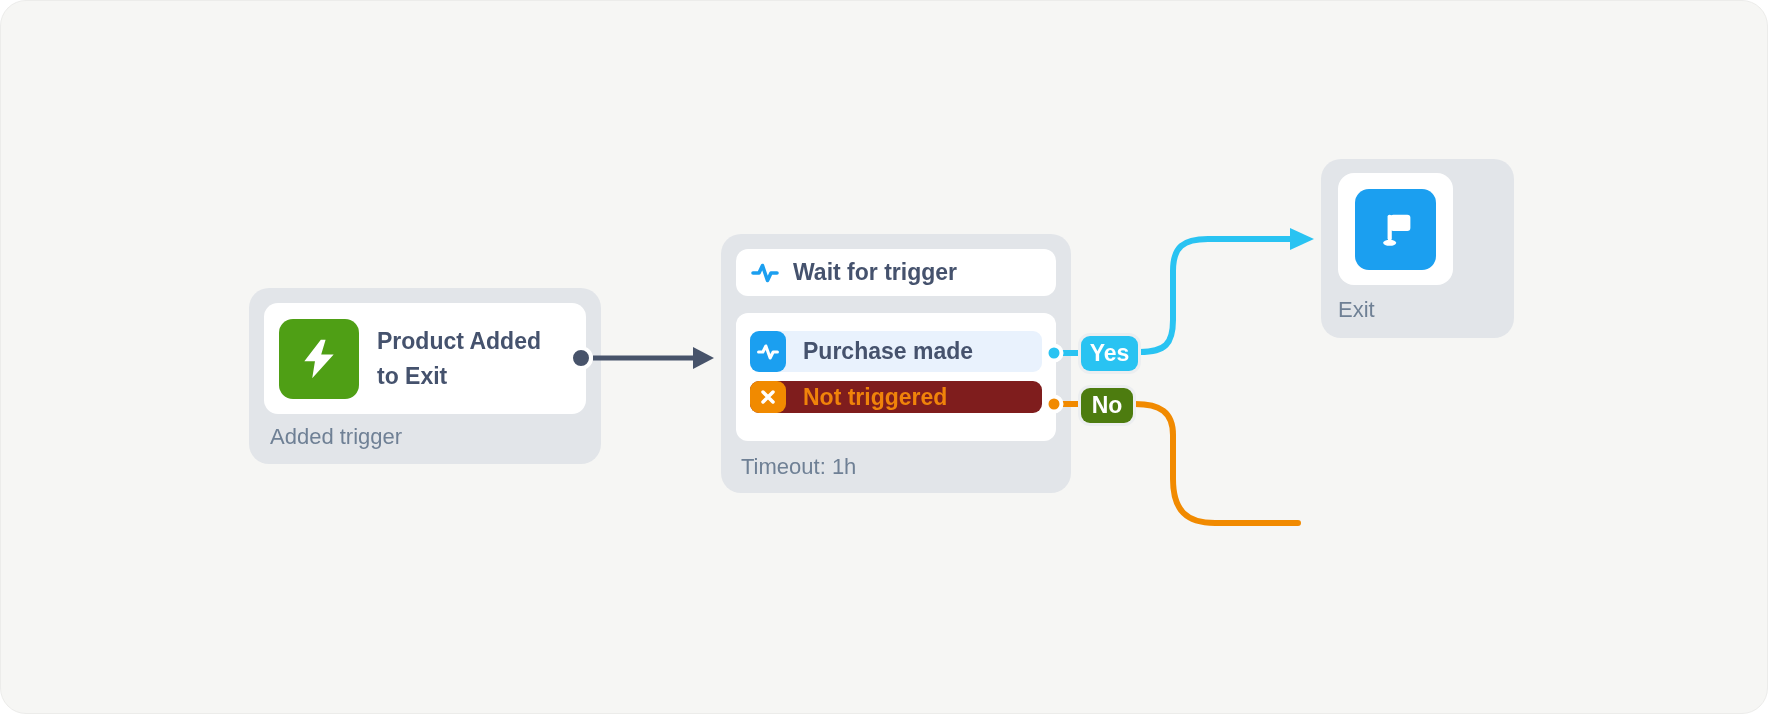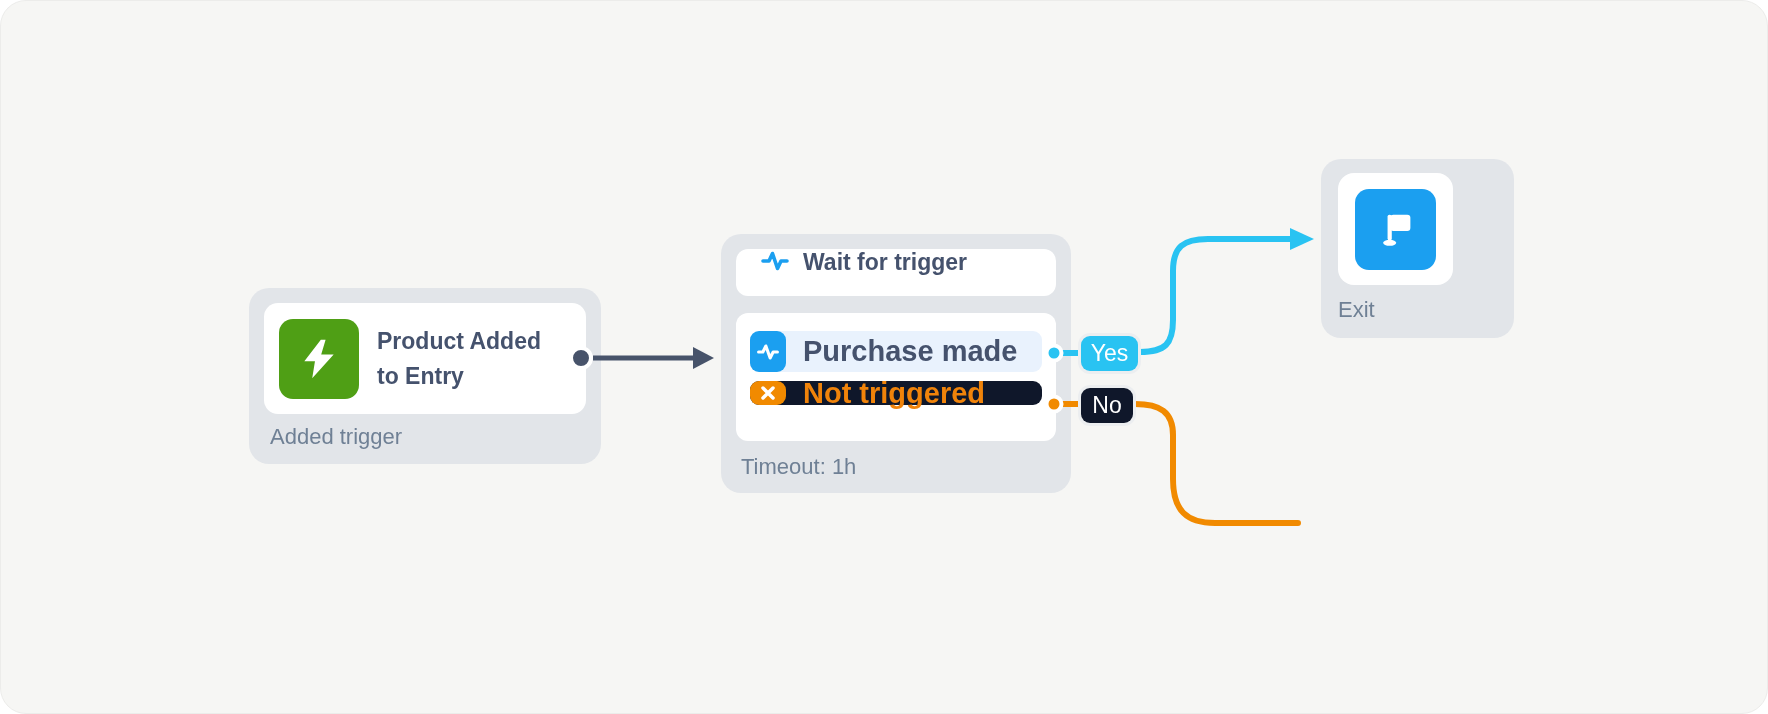--- a/index.html
+++ b/index.html
@@ -12,38 +12,38 @@
   
   .entry-node{left:248px;top:287px;width:352px;height:176px;}
   .entry-card{left:15px;top:15px;width:322px;height:111px;display:flex;align-items:center;padding-left:15px;box-sizing:border-box;}
   .entry-icon{width:80px;height:80px;border-radius:14px;background:#4f9f15;display:flex;align-items:center;justify-content:center;flex:0 0 auto;}
   .entry-title{margin-left:18px;width:180px;font-size:23px;font-weight:700;color:#45526d;line-height:35px;}
   .node-caption{position:absolute;font-size:22px;color:#6f8095;}
   .entry-caption{left:21px;bottom:14px;}
 
   
   .wait-node{left:720px;top:233px;width:350px;height:259px;}
-  .wait-header{left:15px;top:15px;width:320px;height:47px;border-radius:12px;display:flex;padding-left:25px;box-sizing:border-box;}
+  .wait-header{left:15px;top:15px;width:320px;height:47px;border-radius:12px;display:flex;align-items:center;padding-left:15px;box-sizing:border-box;}
   .wait-title{margin-left:14px;font-size:23px;font-weight:700;color:#45526d;}
   .wait-body{left:15px;top:79px;width:320px;height:128px;border-radius:12px;padding:18px 14px 0 14px;box-sizing:border-box;}
   .branch-row{display:flex;align-items:center;height:41px;border-radius:9px;margin-bottom:9px;position:relative;}
   .branch-row.yes{background:#e9f2fd;}
-  .branch-row.no{background:#0f172a;height:24px;}
+  .branch-row.no{background:#7f1d1d;height:32px;}
   .branch-icon{width:36px;height:100%;border-radius:9px;display:flex;align-items:center;justify-content:center;flex:0 0 auto;}
   .branch-icon.yes{background:#1b9ff0;}
   .branch-icon.no{background:#f18a00;}
-  .branch-label{margin-left:17px;font-size:29px;font-weight:700;}
+  .branch-label{margin-left:17px;font-size:23px;font-weight:700;}
   .branch-label.yes{color:#45526d;}
   .branch-label.no{color:#f0830a;}
   .wait-caption{left:20px;bottom:13px;margin-top:39px;}
 
   
-  .badge{position:absolute;border-radius:9px;display:flex;align-items:center;justify-content:center;color:#ffffff;font-size:23px;font-weight:400;box-shadow:0 0 0 3px #eceef0;}
+  .badge{position:absolute;border-radius:9px;display:flex;align-items:center;justify-content:center;color:#ffffff;font-size:23px;font-weight:700;box-shadow:0 0 0 3px #eceef0;}
   .badge-yes{left:1080px;top:335px;width:57px;height:35px;background:#29c3f2;}
-  .badge-no{left:1080px;top:387px;width:52px;height:35px;background:#0f172a;}
+  .badge-no{left:1080px;top:387px;width:52px;height:35px;background:#4d7c0f;}
 
   
   .exit-node{left:1320px;top:158px;width:193px;height:179px;}
   .exit-card{left:17px;top:14px;width:115px;height:112px;border-radius:16px;display:flex;align-items:center;justify-content:center;}
   .exit-icon{width:81px;height:81px;border-radius:14px;background:#1b9ff0;display:flex;align-items:center;justify-content:center;}
   .exit-caption{left:17px;bottom:15px;width:115px;text-align:left;}
 
   .connector-layer{position:absolute;inset:0;pointer-events:none;}
 </style>
 </head>
@@ -51,21 +51,21 @@
 
 <div class="canvas">
 
   <div class="node entry-node">
     <div class="card entry-card">
       <div class="entry-icon">
         <svg width="44" height="44" viewBox="0 0 24 24">
           <polygon points="13,1.5 4,13.2 9.8,13.2 8.3,22.5 20,9.6 13.2,9.6 15.6,1.5" fill="#ffffff"></polygon>
         </svg>
       </div>
-      <div class="entry-title">Product Added to Entry</div>
+      <div class="entry-title">Product Added to Exit</div>
     </div>
     <div class="node-caption entry-caption">Added trigger</div>
   </div>
 
   <div class="node wait-node">
     <div class="card wait-header">
       <svg width="28" height="24" viewBox="0 0 28 24">
         <path d="M2 12 H8 L11.5 4.5 L16.5 19.5 L20 12 H26" fill="none" stroke="#1b9ff0" stroke-width="3.6" stroke-linecap="round" stroke-linejoin="round"></path>
       </svg>
       <div class="wait-title">Wait for trigger</div>

